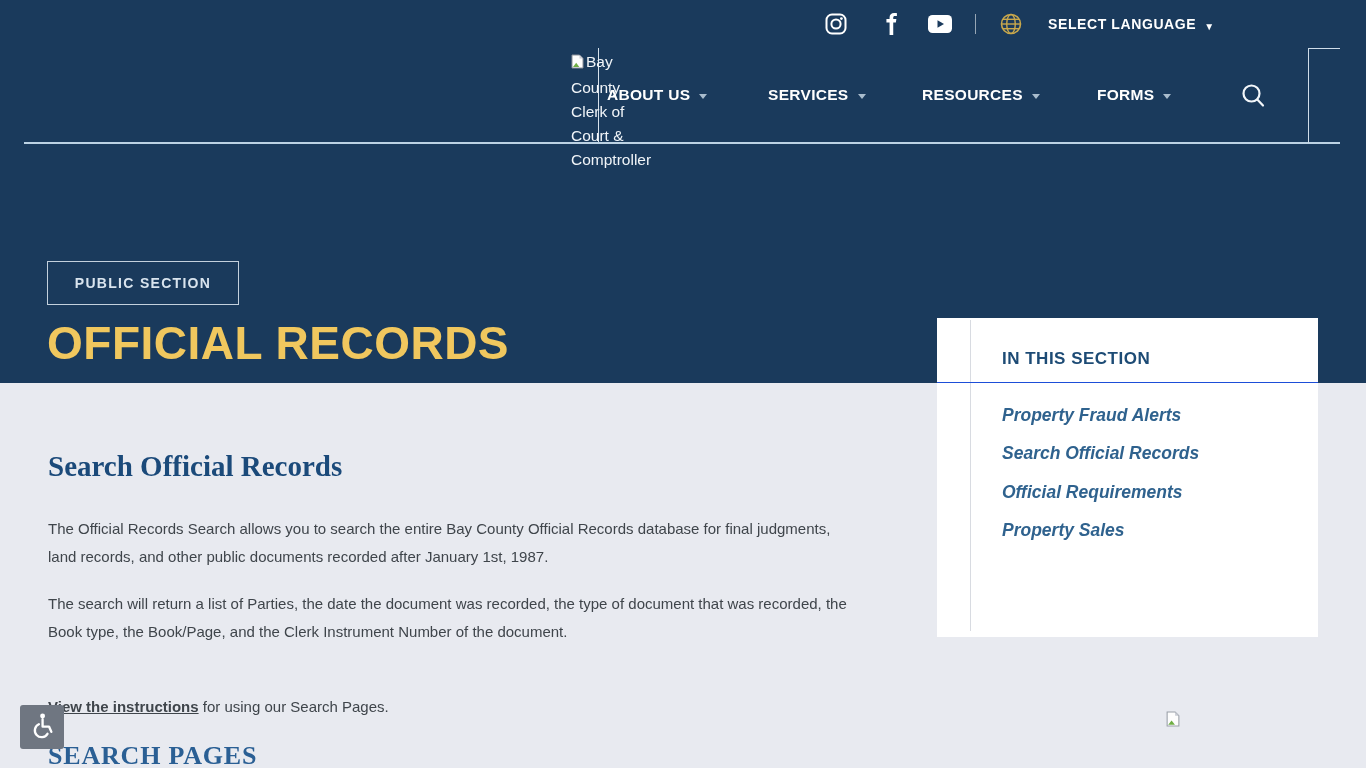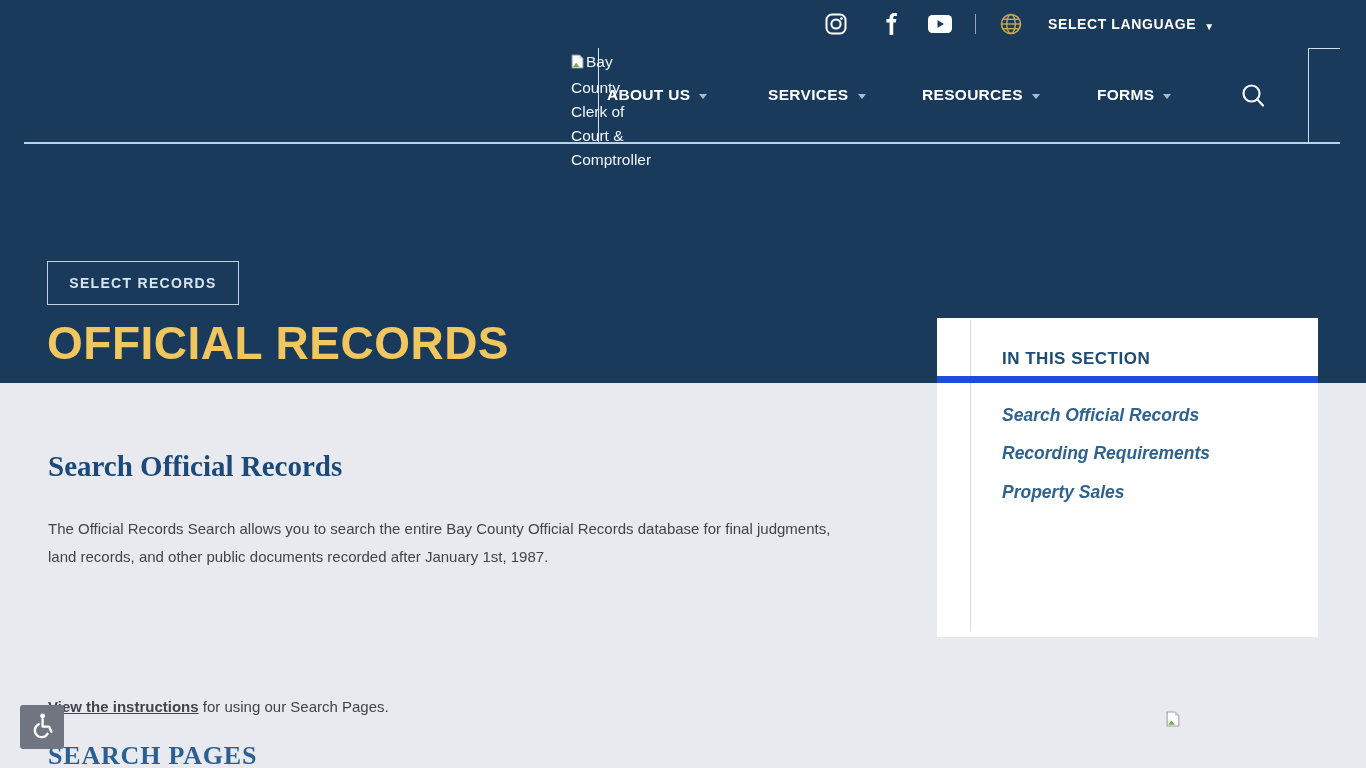--- a/index.html
+++ b/index.html
@@ -44,21 +44,21 @@
   .para{position:absolute;left:48px;width:812px;font-size:15px;line-height:27.5px;color:#3f454b;}
   .p1{top:515px;} .p2{top:590px;} .p3{top:693px;}
   .instr-link{font-weight:700;text-decoration:underline;color:#3f454b;cursor:pointer;}
   .sub-heading{position:absolute;left:48px;top:741px;font-family:"Liberation Serif",serif;
         font-size:26px;font-weight:700;color:#2a5f94;letter-spacing:.8px;}
   .mini-broken{position:absolute;left:1166px;top:711px;}
 
   
   .side-card{position:absolute;left:937px;top:318px;width:381px;height:319px;background:#ffffff;z-index:6;}
   .side-vline{position:absolute;left:33px;top:2px;width:1px;height:311px;background:#d8dbe1;}
-  .side-head{position:absolute;left:0;top:0;width:381px;height:65px;border-bottom:7px solid #1d4ed8;box-sizing:border-box;}
+  .side-head{position:absolute;left:0;top:0;width:381px;height:65px;border-bottom:1px solid #1d4ed8;box-sizing:border-box;}
   .side-title{position:absolute;left:65px;top:31px;font-size:17px;font-weight:700;color:#1d4b75;letter-spacing:.5px;}
   .side-links{position:absolute;left:65px;top:78px;list-style:none;margin:0;padding:0;}
   .side-links li{height:38.5px;display:flex;align-items:center;}
   .side-links li span{font-size:17.5px;font-style:italic;font-weight:600;color:#2f628e;cursor:pointer;}
 
   
   .a11y{position:absolute;left:20px;top:705px;width:44px;height:44px;background:#6f7681;border:none;
         border-radius:3px;cursor:pointer;display:flex;align-items:center;justify-content:center;z-index:10;}
 </style>
 </head>
@@ -133,28 +133,29 @@
     <svg width="28" height="28" viewBox="0 0 28 28">
       <circle cx="12.5" cy="11.5" r="8" fill="none" stroke="#f2f6fa" stroke-width="2.2"></circle>
       <line x1="18.3" y1="17.5" x2="24" y2="23.5" stroke="#f2f6fa" stroke-width="2.2" stroke-linecap="round"></line>
     </svg>
   </span>
 
   <div class="hdr-border"></div>
   <div class="hdr-right-v"></div>
   <div class="hdr-right-h"></div>
 
-  <div class="hero-badge">SELECT RECORDS</div>
+  <div class="hero-badge">PUBLIC SECTION</div>
   <h1 class="hero-title" style="margin:0;text-align:right;">OFFICIAL RECORDS</h1>
 
   <div class="main-bg"></div>
 
   <h2 class="main-heading" style="margin:0;">Search Official Records</h2>
 
   <p class="para p1" style="margin:0;">The Official Records Search allows you to search the entire Bay County Official Records database for final judgments, land records, and other public documents recorded after January 1st, 1987.</p>
+  <p class="para p2" style="margin:0;">The search will return a list of Parties, the date the document was recorded, the type of document that was recorded, the Book type, the Book/Page, and the Clerk Instrument Number of the document.</p>
   <p class="para p3" style="margin:0;">
     <span class="instr-link">View the instructions</span><span> for using our Search Pages.</span>
   </p>
 
   <h3 class="sub-heading" style="margin:0;">SEARCH PAGES</h3>
 
   <span class="mini-broken">
     <svg width="14" height="16" viewBox="0 0 13 15">
       <path d="M1 1 h7.5 l3.5 3.5 V14 H1 Z" fill="#fdfdfd" stroke="#9aa0a8" stroke-width="1"></path>
       <path d="M8.5 1 l3.5 3.5 H8.5 Z" fill="#c9ccd4"></path>
@@ -162,24 +163,27 @@
     </svg>
   </span>
 
   <aside class="side-card">
     <div class="side-vline"></div>
     <div class="side-head">
       <div class="side-title">IN THIS SECTION</div>
     </div>
     <ul class="side-links">
       <li>
+          <span>Property Fraud Alerts</span>
+        </li>
+      <li>
           <span>Search Official Records</span>
         </li>
       <li>
-          <span>Recording Requirements</span>
+          <span>Official Requirements</span>
         </li>
       <li>
           <span>Property Sales</span>
         </li>
     </ul>
   </aside>
 
   <button class="a11y">
     <span>
       <svg width="28" height="28" viewBox="0 0 24 24">

